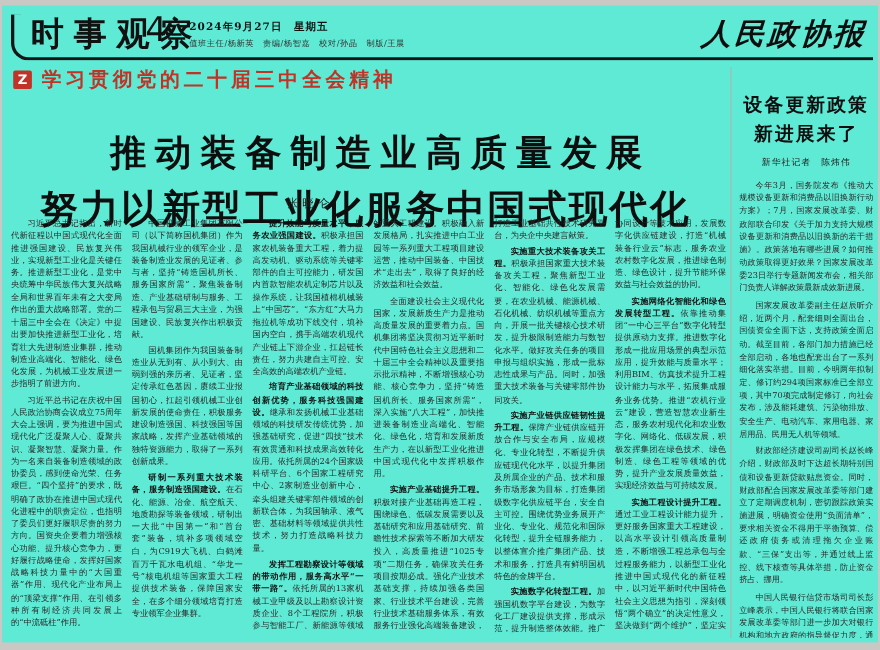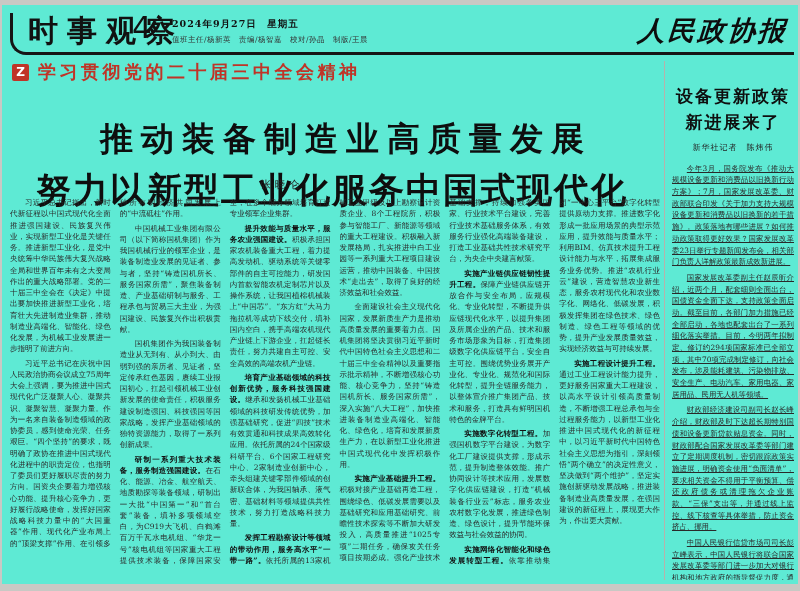--- a/index.html
+++ b/index.html
@@ -76,21 +76,21 @@
   .sidebar{position:absolute;left:670px;top:56px;width:122px;bottom:4px;overflow:hidden;}
   .sidebar-title{
     margin-top:22px;text-align:center;
     font-size:17px;font-weight:900;line-height:1.55;letter-spacing:2px;color:#0e0e0e;
   }
   .sidebar-byline{
     margin:6px 0 10px 0;text-align:center;
     font-size:8px;letter-spacing:1px;color:#222;
   }
   .sidebar-body{font-size:7.4px;line-height:1.58;text-align:justify;color:#2a2a2a;}
-  .sidebar-body p{margin:0 0 4px 0;text-indent:2em;text-decoration:underline;}
+  .sidebar-body p{margin:0 0 4px 0;text-indent:2em;}
 </style>
 </head>
 <body>
 
 <div class="page">
 
   <div>
     <div class="corner-rule"></div>
     <div class="section-title">时事观察</div>
     <div class="page-number">4</div>
@@ -114,20 +114,21 @@
       <p>习近平总书记指出，新时代新征程以中国式现代化全面推进强国建设、民族复兴伟业，实现新型工业化是关键任务。推进新型工业化，是党中央统筹中华民族伟大复兴战略全局和世界百年未有之大变局作出的重大战略部署。党的二十届三中全会在《决定》中提出要加快推进新型工业化，培育壮大先进制造业集群，推动制造业高端化、智能化、绿色化发展，为机械工业发展进一步指明了前进方向。</p>
       <p>习近平总书记在庆祝中国人民政治协商会议成立75周年大会上强调，要为推进中国式现代化广泛凝聚人心、凝聚共识、凝聚智慧、凝聚力量。作为一名来自装备制造领域的政协委员，感到使命光荣、任务艰巨。“四个坚持”的要求，既明确了政协在推进中国式现代化进程中的职责定位，也指明了委员们更好履职尽责的努力方向。国资央企要着力增强核心功能、提升核心竞争力，更好履行战略使命，发挥好国家战略科技力量中的“大国重器”作用、现代化产业布局上的“顶梁支撑”作用、在引领多种所有制经济共同发展上的“中流砥柱”作用。</p>
       <p>中国机械工业集团有限公司（以下简称国机集团）作为我国机械行业的领军企业，是装备制造业发展的见证者、参与者，坚持“铸造国机所长、服务国家所需”，聚焦装备制造、产业基础研制与服务、工程承包与贸易三大主业，为强国建设、民族复兴作出积极贡献。</p>
       <p>国机集团作为我国装备制造业从无到有、从小到大、由弱到强的亲历者、见证者，坚定传承红色基因，赓续工业报国初心，扛起引领机械工业创新发展的使命责任，积极服务建设制造强国、科技强国等国家战略，发挥产业基础领域的独特资源能力，取得了一系列创新成果。</p>
       <p><strong>研制一系列重大技术装备，服务制造强国建设。</strong>在石化、能源、冶金、航空航天、地质勘探等装备领域，研制出一大批“中国第一”和“首台套”装备，填补多项领域空白，为C919大飞机、白鹤滩百万千瓦水电机组、“华龙一号”核电机组等国家重大工程提供技术装备，保障国家安全，在多个细分领域培育打造专业领军企业集群。</p>
       <p><strong>提升效能与质量水平，服务农业强国建设。</strong>积极承担国家农机装备重大工程，着力提高发动机、驱动系统等关键零部件的自主可控能力，研发国内首款智能农机定制芯片以及操作系统，让我国植棉机械装上“中国芯”。“东方红”大马力拖拉机等成功下线交付，填补国内空白，携手高端农机现代产业链上下游企业，扛起链长责任，努力共建自主可控、安全高效的高端农机产业链。</p>
       <p><strong>培育产业基础领域的科技创新优势，服务科技强国建设。</strong>继承和发扬机械工业基础领域的科技研发传统优势，加强基础研究，促进“四技”技术有效贯通和科技成果高效转化应用。依托所属的24个国家级科研平台、6个国家工程研究中心、2家制造业创新中心，牵头组建关键零部件领域的创新联合体，为我国轴承、液气密、基础材料等领域提供共性技术，努力打造战略科技力量。</p>
       <p><strong>发挥工程勘察设计等领域的带动作用，服务高水平“一带一路”。</strong>依托所属的13家机械工业甲级及以上勘察设计资质企业、8个工程院所，积极参与智能工厂、新能源等领域的重大工程建设。积极融入新发展格局，扎实推进中白工业园等一系列重大工程项目建设运营，推动中国装备、中国技术“走出去”，取得了良好的经济效益和社会效益。</p>
       <p>全面建设社会主义现代化国家，发展新质生产力是推动高质量发展的重要着力点。国机集团将坚决贯彻习近平新时代中国特色社会主义思想和二十届三中全会精神以及重要指示批示精神，不断增强核心功能、核心竞争力，坚持“铸造国机所长、服务国家所需”，深入实施“八大工程”，加快推进装备制造业高端化、智能化、绿色化，培育和发展新质生产力，在以新型工业化推进中国式现代化中发挥积极作用。</p>
       <p><strong>实施产业基础提升工程。</strong>积极对接产业基础再造工程，围绕绿色、低碳发展需要以及基础研究和应用基础研究、前瞻性技术探索等不断加大研发投入，高质量推进“1025专项”二期任务，确保攻关任务项目按期必成。强化产业技术基础支撑，持续加强各类国家、行业技术平台建设，完善行业技术基础服务体系，有效服务行业强化高端装备建设，打造工业基础共性技术研究平台，为央企中央建言献策。</p>
+      <p><strong>实施重大技术装备攻关工程。</strong>积极承担国家重大技术装备攻关工程，聚焦新型工业化、智能化、绿色化发展需要，在农业机械、能源机械、石化机械、纺织机械等重点方向，开展一批关键核心技术研发，提升极限制造能力与数智化水平。做好攻关任务的项目申报与组织实施，形成一批标志性成果与产品。同时，加强重大技术装备与关键零部件协同攻关。</p>
       <p><strong>实施产业链供应链韧性提升工程。</strong>保障产业链供应链开放合作与安全布局，应规模化、专业化转型，不断提升供应链现代化水平，以提升集团及所属企业的产品、技术和服务市场形象为目标，打造集团级数字化供应链平台，安全自主可控。围绕优势业务展开产业化、专业化、规范化和国际化转型，提升全链服务能力，以整体宣介推广集团产品、技术和服务，打造具有鲜明国机特色的金牌平台。</p>
       <p><strong>实施数字化转型工程。</strong>加强国机数字平台建设，为数字化工厂建设提供支撑，形成示范，提升制造整体效能。推广协同设计等技术应用，发展数字化供应链建设，打造“机械装备行业云”标志，服务农业农村数字化发展，推进绿色制造、绿色设计，提升节能环保效益与社会效益的协同。</p>
       <p><strong>实施网络化智能化和绿色发展转型工程。</strong>依靠推动集团“一中心三平台”数字化转型提供原动力支撑。推进数字化形成一批应用场景的典型示范应用，提升效能与质量水平；利用BIM、仿真技术提升工程设计能力与水平，拓展集成服务业务优势。推进“农机行业云”建设，营造智慧农业新生态，服务农村现代化和农业数字化、网络化、低碳发展，积极发挥集团在绿色技术、绿色制造、绿色工程等领域的优势，提升产业发展质量效益，实现经济效益与可持续发展。</p>
       <p><strong>实施工程设计提升工程。</strong>通过工业工程设计能力提升，更好服务国家重大工程建设，以高水平设计引领高质量制造，不断增强工程总承包与全过程服务能力，以新型工业化推进中国式现代化的新征程中，以习近平新时代中国特色社会主义思想为指引，深刻领悟“两个确立”的决定性意义，坚决做到“两个维护”，坚定实施创新驱动发展战略，推进装备制造业高质量发展，在强国建设的新征程上，展现更大作为，作出更大贡献。</p>
     </div>
 
   <div class="divider"></div>
   <div class="sidebar">
     <div class="sidebar-title">
       <div>设备更新政策</div>

